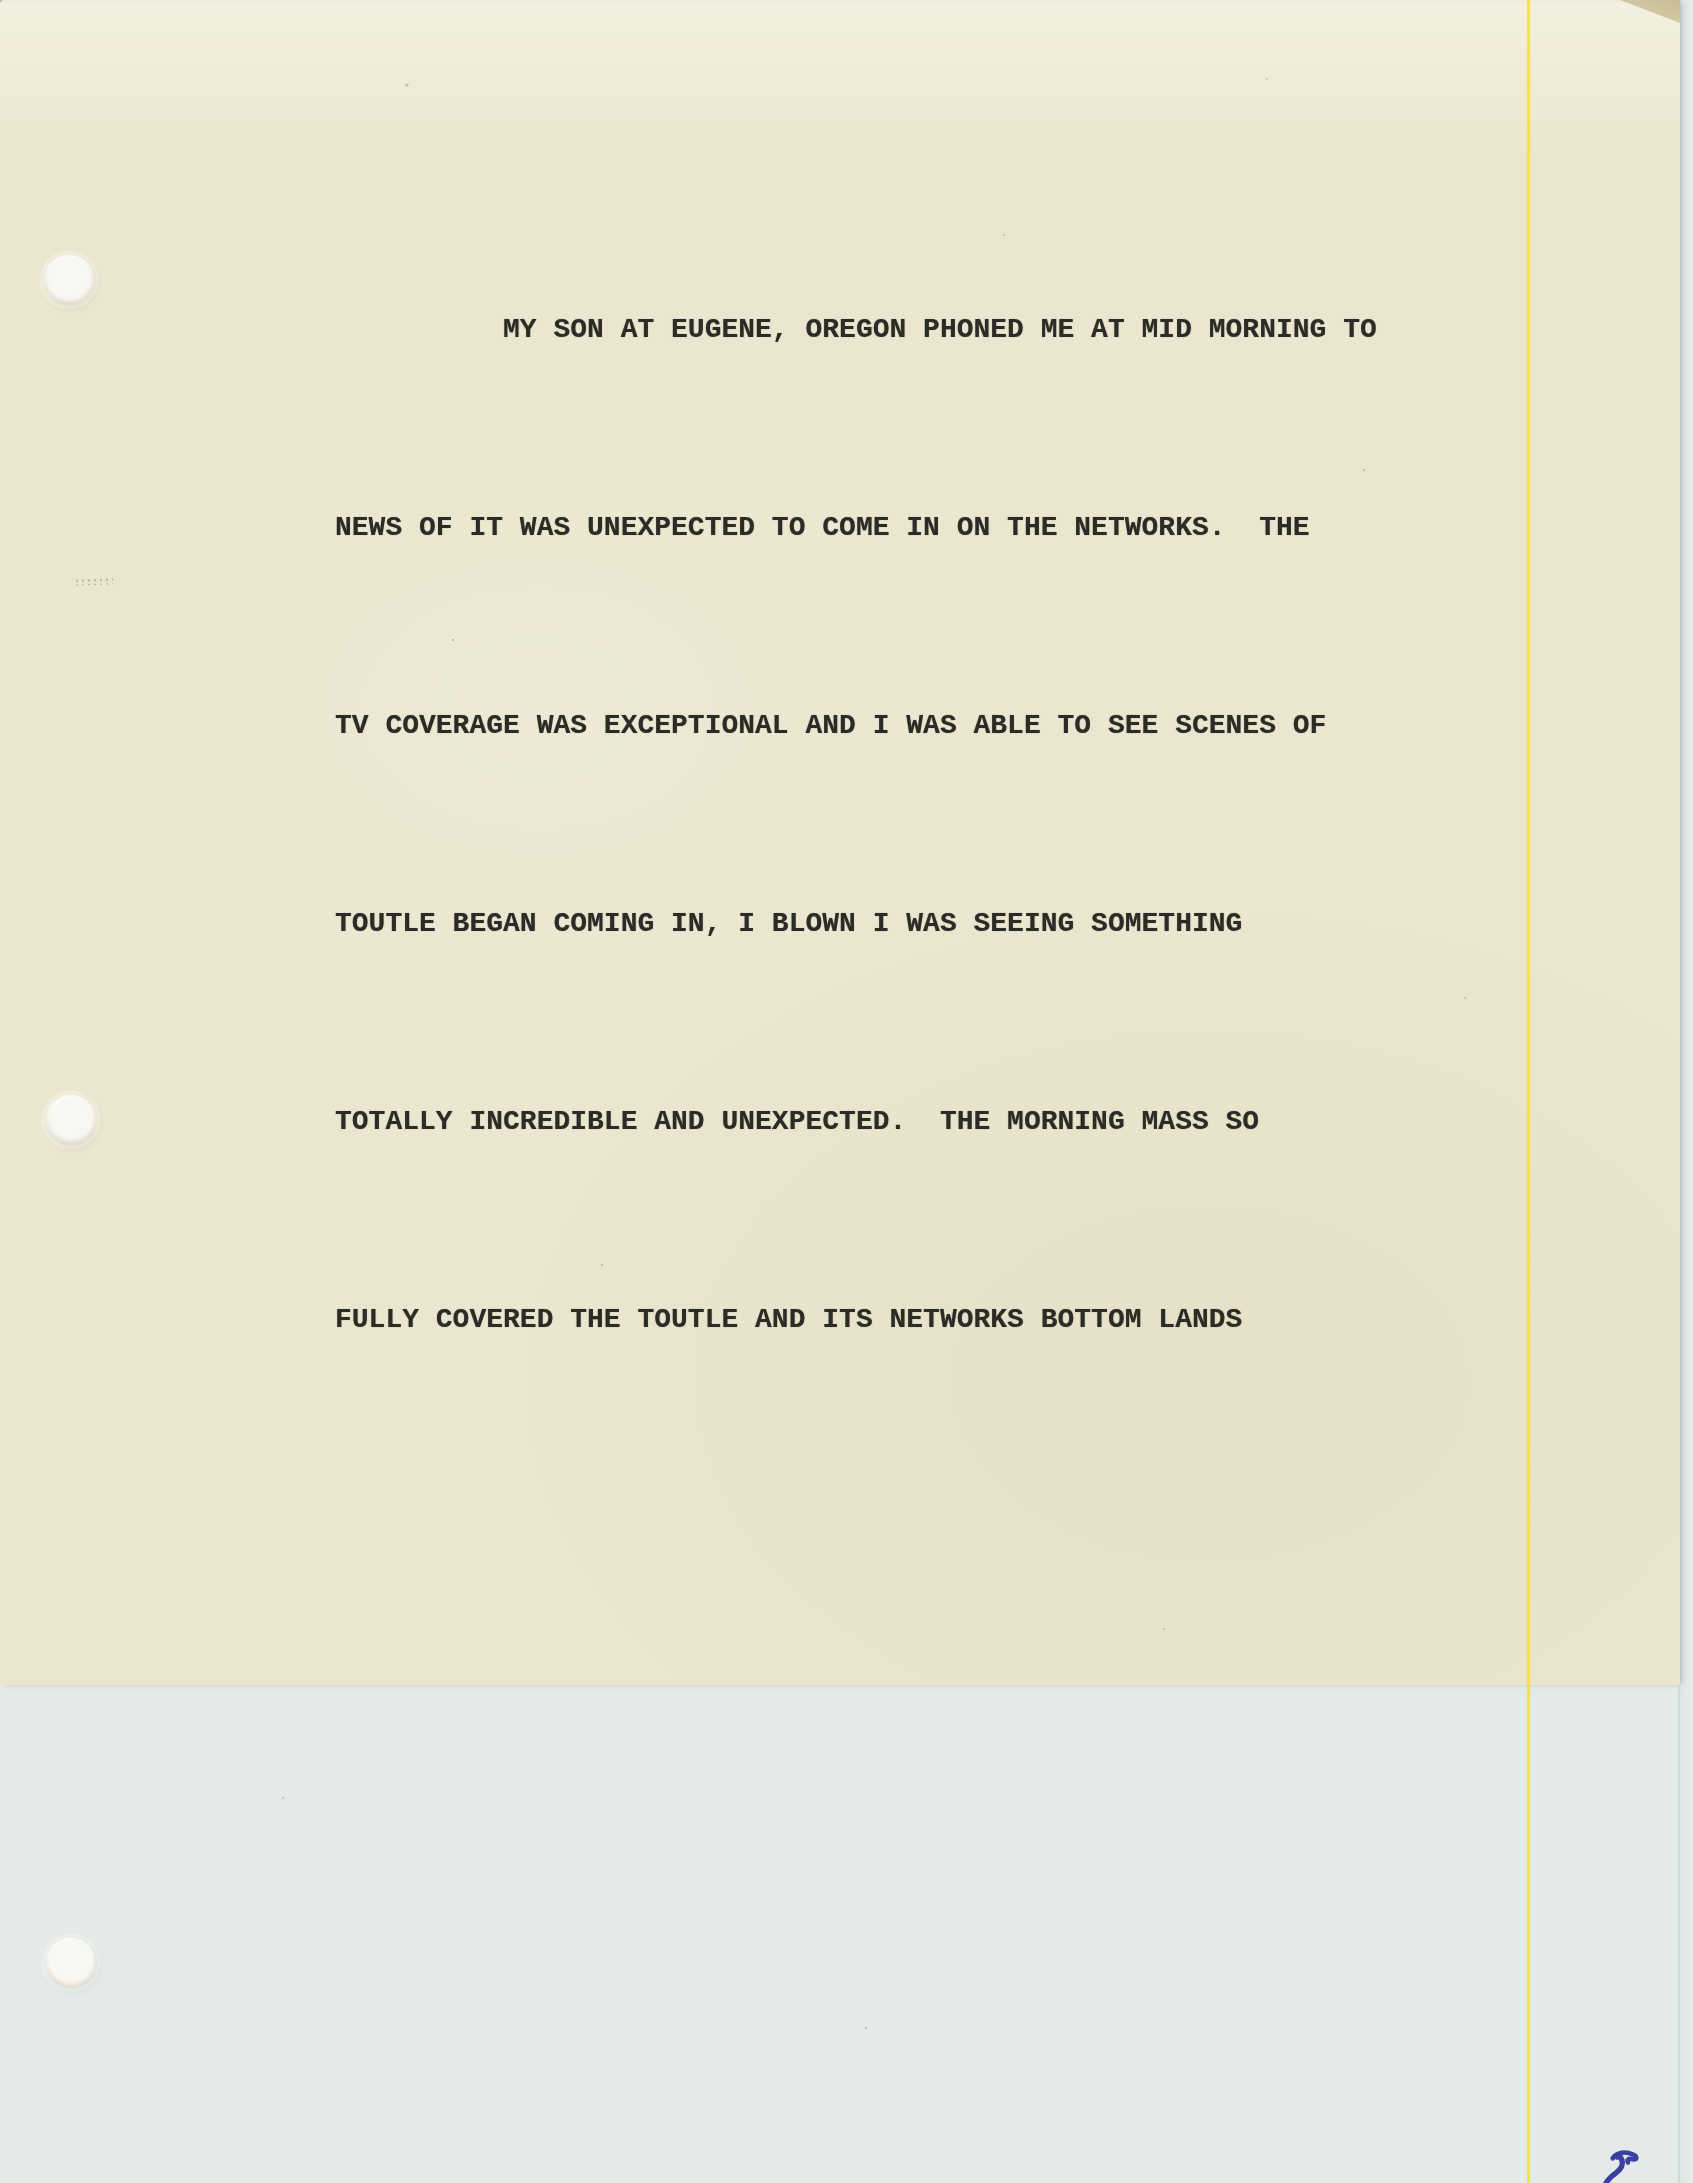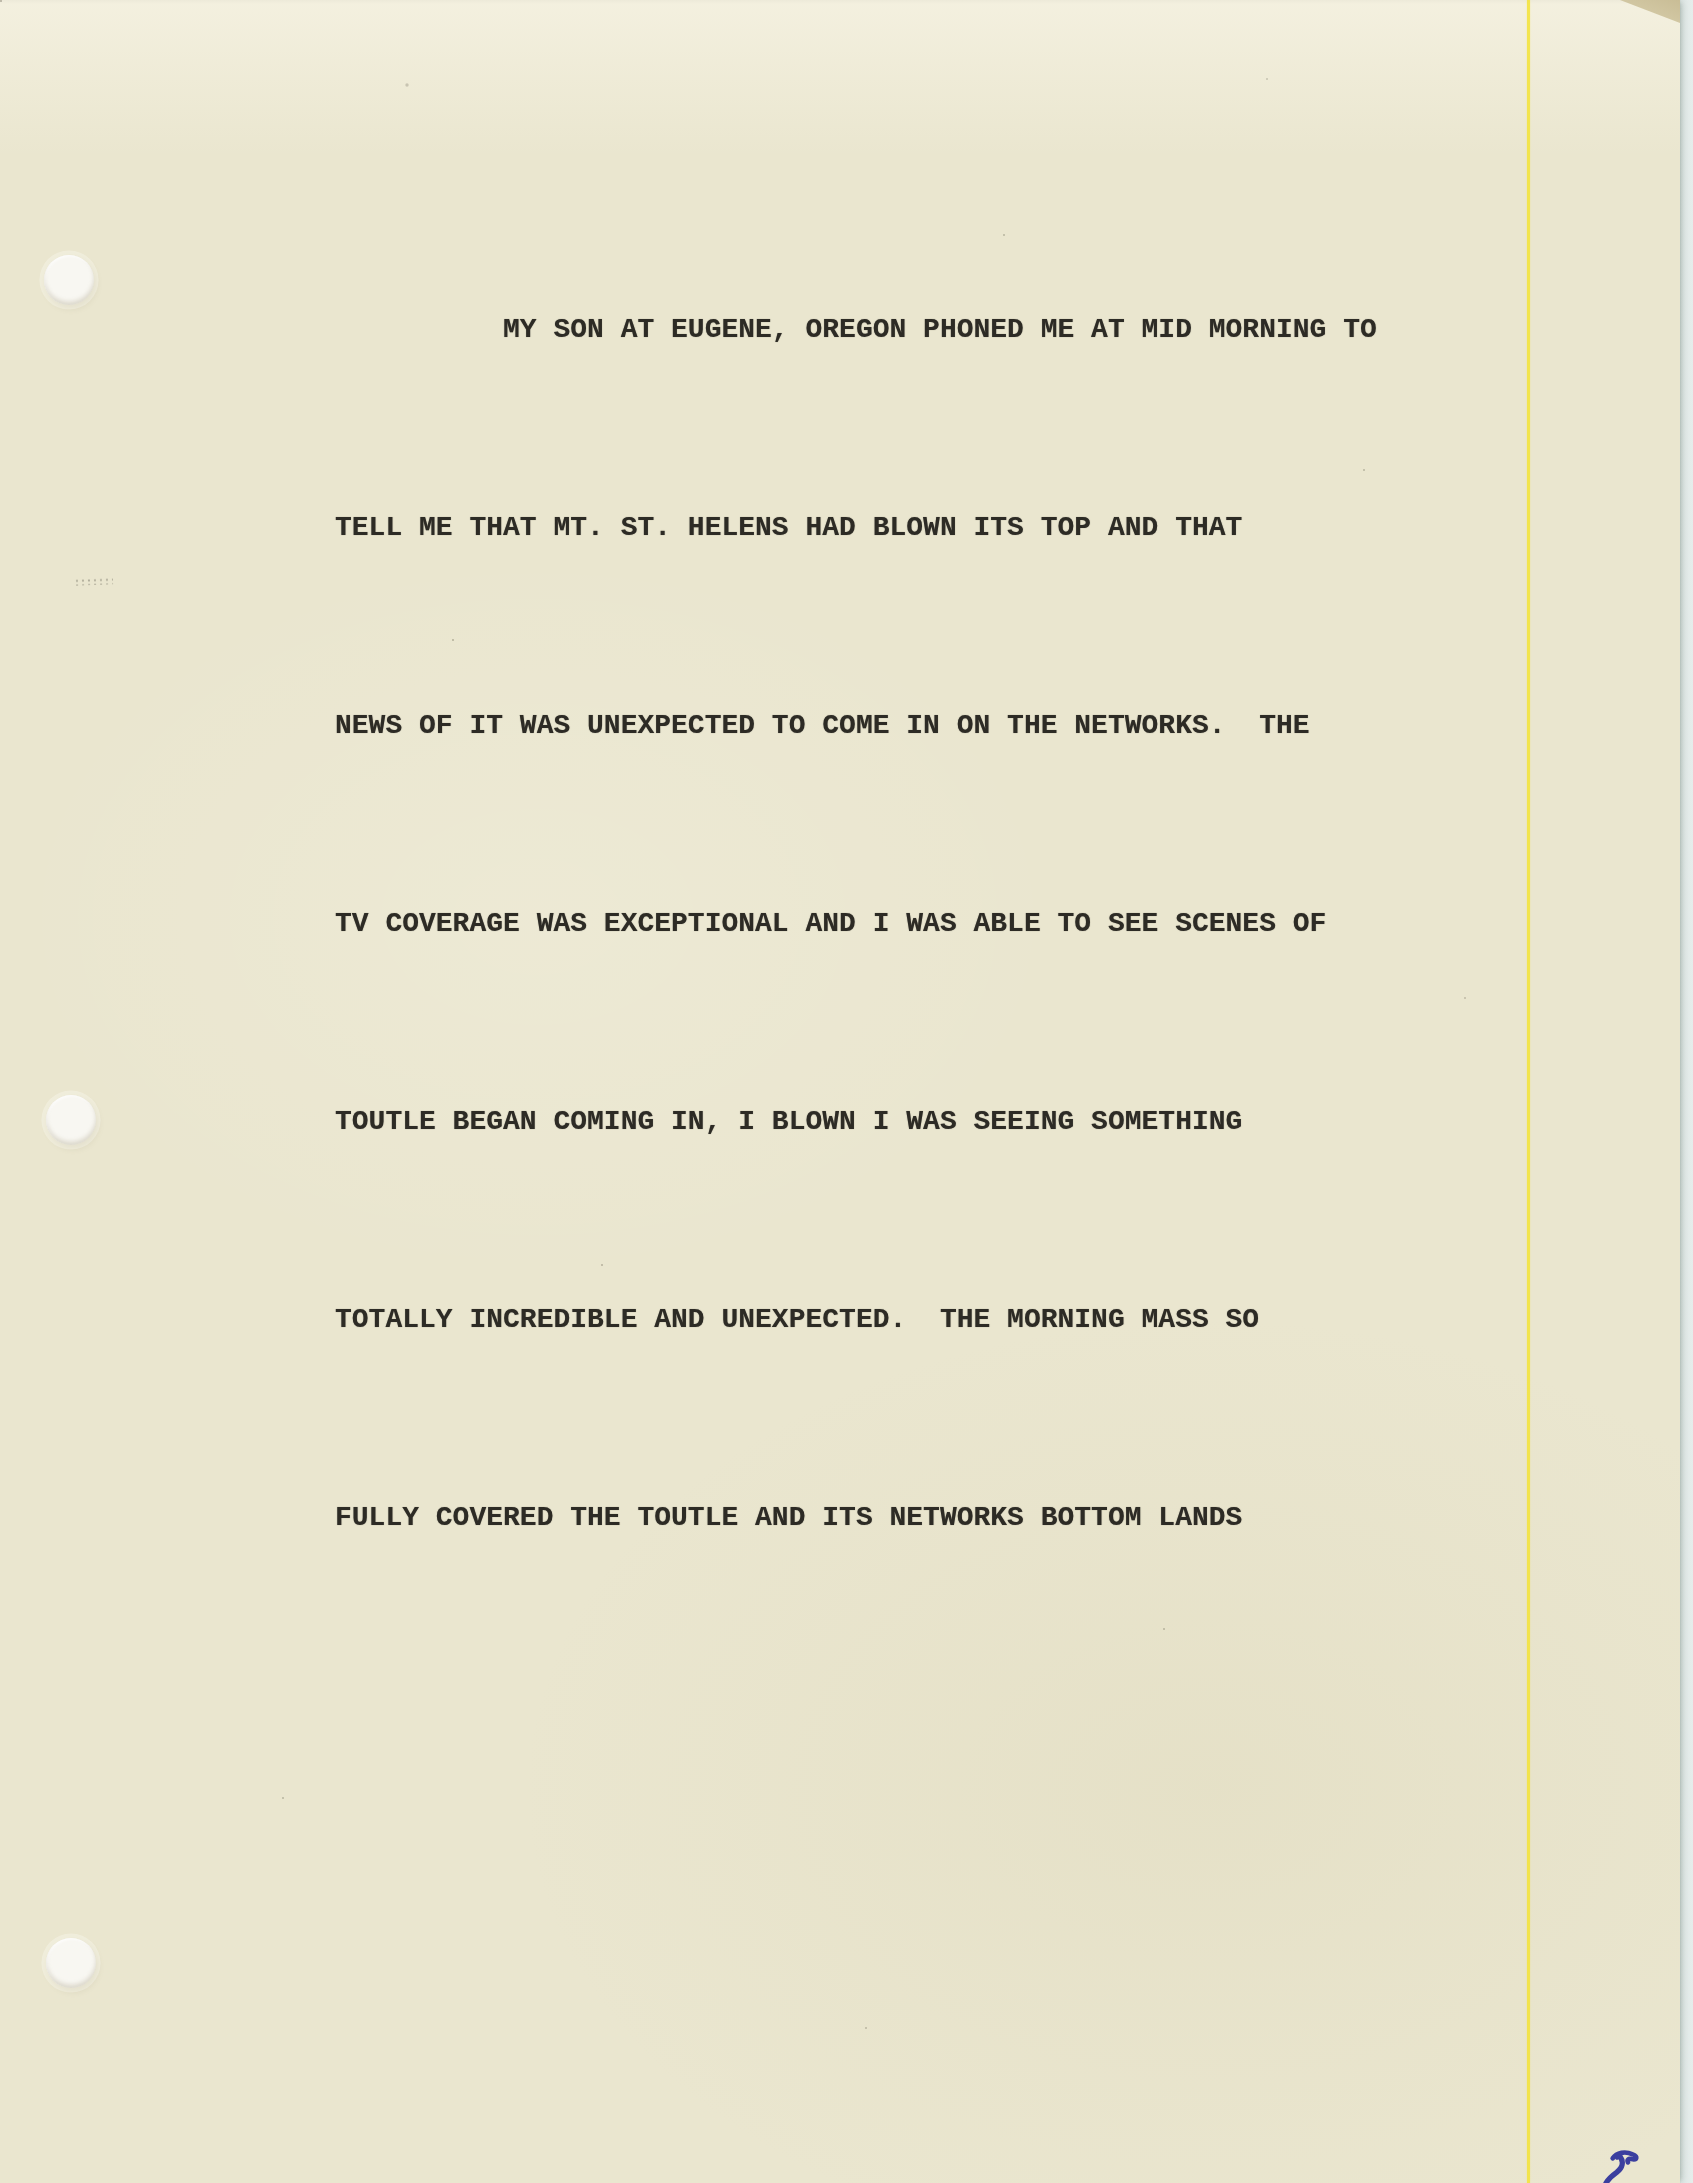--- a/index.html
+++ b/index.html
@@ -12,21 +12,21 @@
   .scan{position:relative;width:1693px;height:2183px;}
 
   
   .bg-strip{
     position:absolute;right:0;top:0;width:14.6px;height:2183px;
     background:linear-gradient(90deg,#c9d6cf 0,#dfe7e5 3.3px,#e6edeb 100%);
   }
 
   
   .paper{
-    position:absolute;left:0;top:0;width:1680px;height:2183px;
+    position:absolute;left:0;top:0;width:1680px;height:1685px;
     background-color:#eae6cf;
     background-image:
       linear-gradient(180deg, rgba(250,247,234,.6) 0, rgba(250,247,234,0) 156px),
       linear-gradient(180deg, rgba(120,118,100,.14) 0, rgba(120,118,100,0) 4px),
       radial-gradient(863px 598px at 32% 42%, rgba(255,255,246,.14), transparent 62%),
       radial-gradient(1062px 730px at 72% 82%, rgba(204,196,158,.16), transparent 65%);
     box-shadow:2.7px 0 6px -2px rgba(90,110,100,.45);
   }
 
   
@@ -111,21 +111,20 @@
 
     <div class="hole hole-1"></div>
     <div class="hole hole-2"></div>
     <div class="hole hole-3"></div>
 
     <div class="smudge"></div>
     <div class="specks"></div>
 
     <div class="text-block">
       <div class="line">          MY SON AT EUGENE, OREGON PHONED ME AT MID MORNING TO</div>
-      <div class="line">TELL ME THAT MT. ST. HELENS HAD BLOWN ITS TOP AND THAT</div>
       <div class="line">NEWS OF IT WAS UNEXPECTED TO COME IN ON THE NETWORKS.  THE</div>
       <div class="line">TV COVERAGE WAS EXCEPTIONAL AND I WAS ABLE TO SEE SCENES OF</div>
       <div class="line">TOUTLE BEGAN COMING IN, I BLOWN I WAS SEEING SOMETHING</div>
       <div class="line">TOTALLY INCREDIBLE AND UNEXPECTED.  THE MORNING MASS SO</div>
       <div class="line">FULLY COVERED THE TOUTLE AND ITS NETWORKS BOTTOM LANDS</div>
       
       
       
       
       

